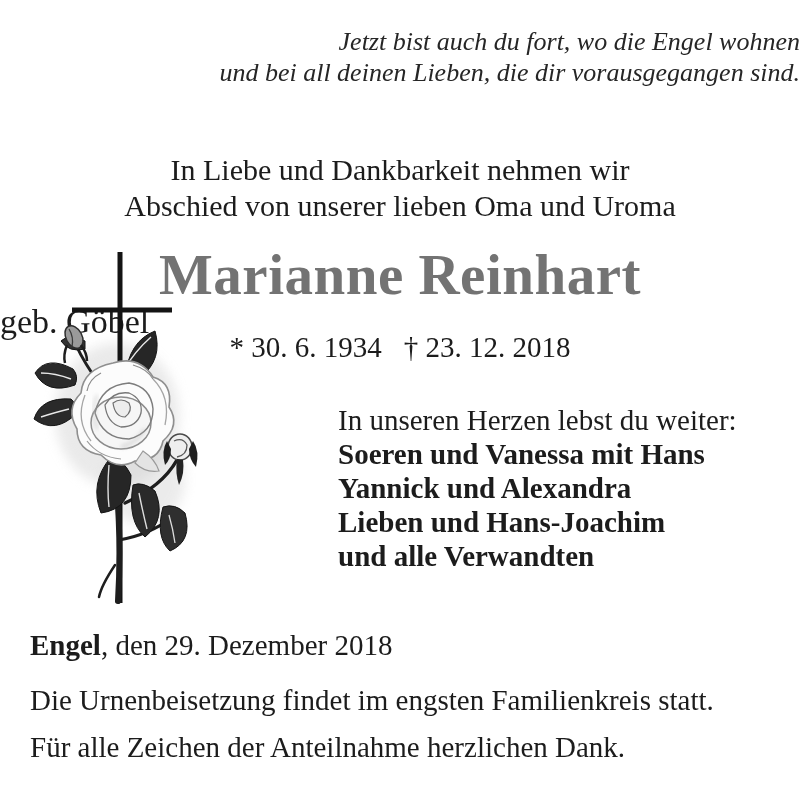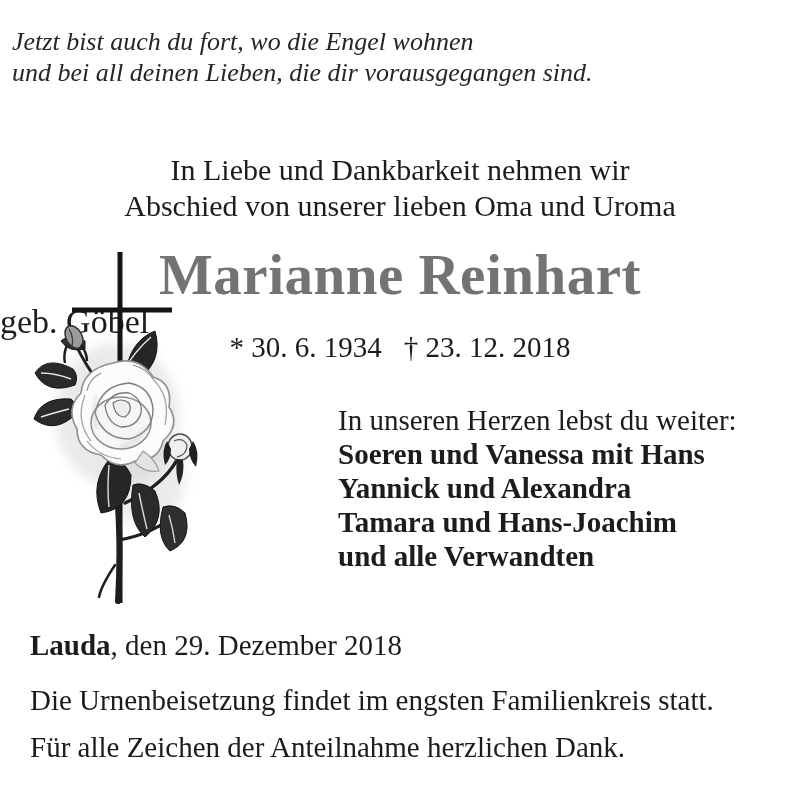--- a/index.html
+++ b/index.html
@@ -8,22 +8,22 @@
     position: relative;
     width: 800px;
     height: 800px;
     background: #ffffff;
     color: #1c1c1c;
     font-family: "Liberation Serif", "DejaVu Serif", serif;
     overflow: hidden;
   }
   .epigraph {
     position: absolute;
-    top: 26px; left: 12px; right: 0;
-    text-align: left;
+    top: 26px; left: 0; right: 0;
+    text-align: right;
     font-style: italic;
     font-size: 26px;
     line-height: 31px;
     color: #262626;
   }
   .intro {
     position: absolute;
     top: 152px; left: 0; right: 0;
     text-align: center;
     font-size: 30px;
@@ -95,26 +95,26 @@
   <div class="maiden">geb. Göbel</div>
 
   <div class="dates">
     <span class="birth">* 30. 6. 1934</span><span class="death">† 23. 12. 2018</span>
   </div>
 
   <div class="remembrance">
     <div class="rem-heading">In unseren Herzen lebst du weiter:</div>
     <div class="mourner">Soeren und Vanessa mit Hans</div>
     <div class="mourner">Yannick und Alexandra</div>
-    <div class="mourner">Tamara und Hans-Joachim</div>
+    <div class="mourner">Lieben und Hans-Joachim</div>
     <div class="mourner">und alle Verwandten</div>
   </div>
 
   <div class="dateline">
-    <span class="place">Lauda</span><span>, den 29. Dezember 2018</span>
+    <span class="place">Engel</span><span>, den 29. Dezember 2018</span>
   </div>
 
   <div class="footer-line footer-2">Für alle Zeichen der Anteilnahme herzlichen Dank.</div>
   <div class="footer-line footer-1">Die Urnenbeisetzung findet im engsten Familienkreis statt.</div>
 
   <svg class="illustration" viewBox="0 0 210 380" xmlns="http://www.w3.org/2000/svg" aria-hidden="true">
     <defs>
       <filter id="soft" x="-40%" y="-40%" width="180%" height="180%">
         <feGaussianBlur stdDeviation="6"></feGaussianBlur>
       </filter>

